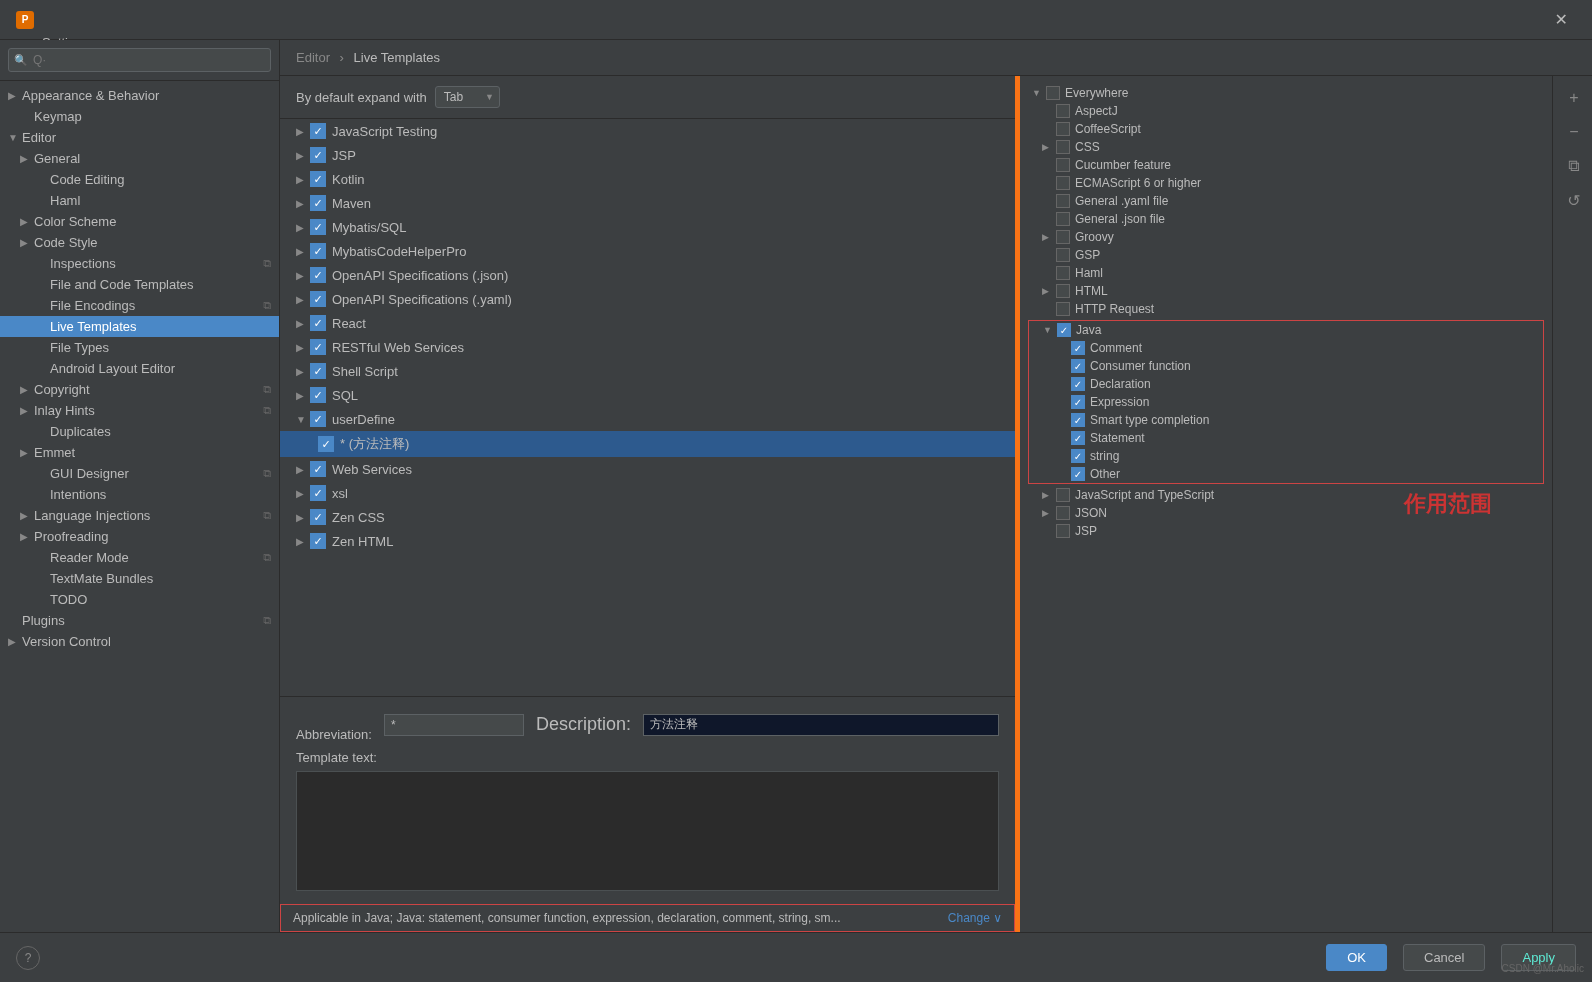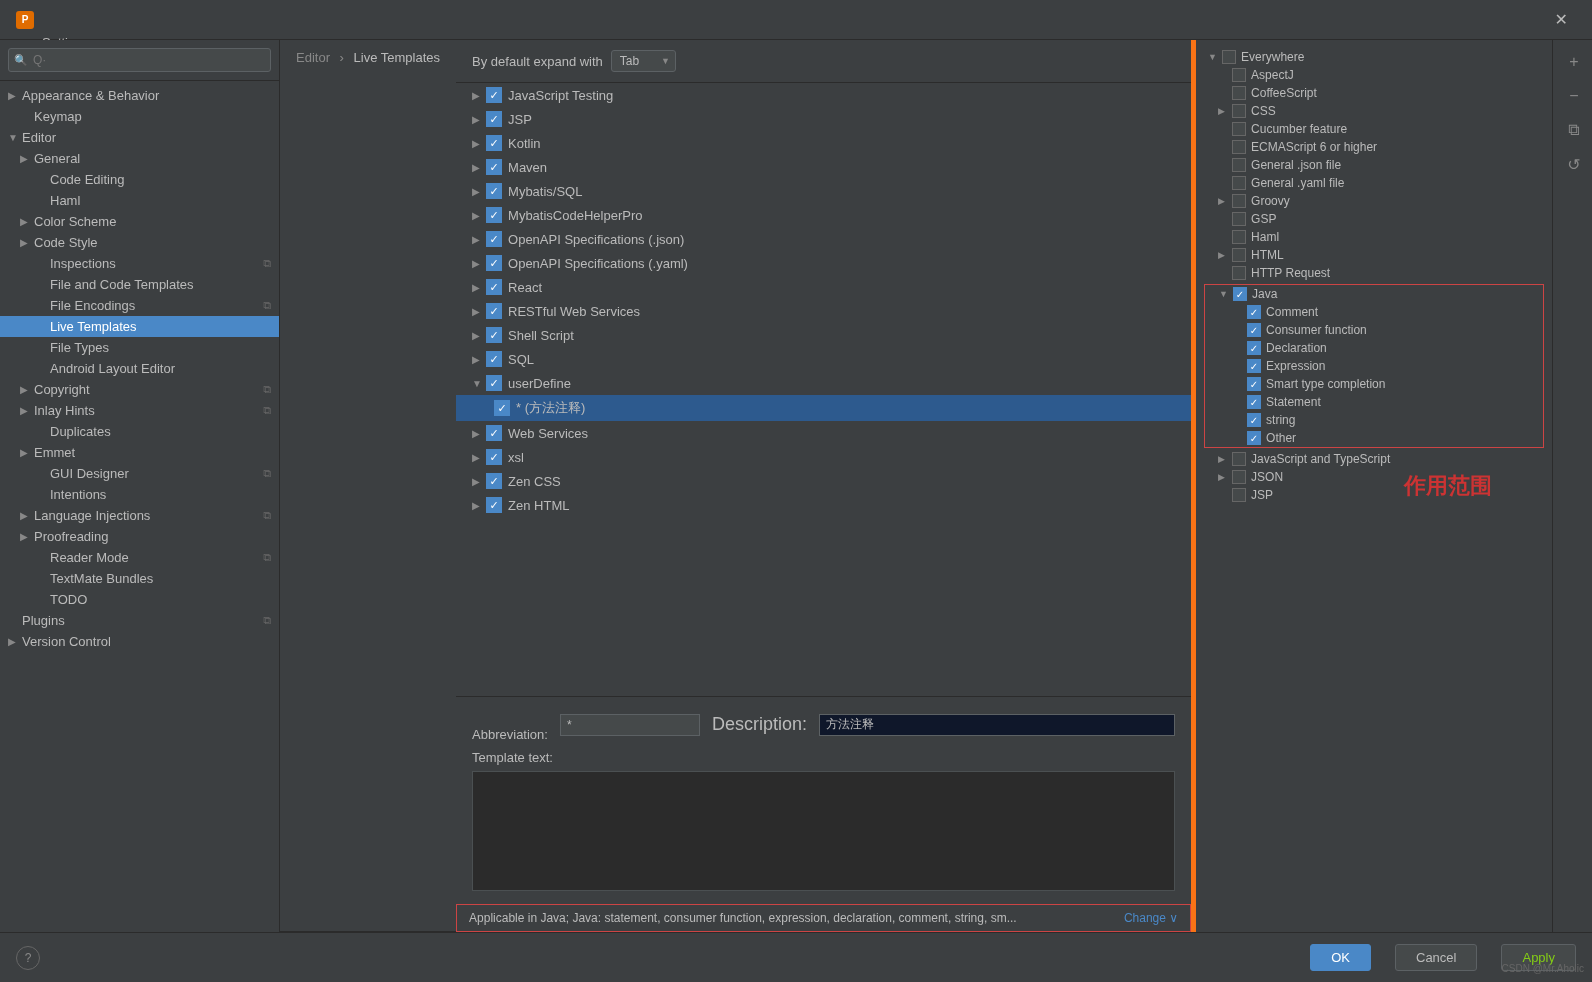--- a/index.html
+++ b/index.html
@@ -139,21 +139,21 @@
     .tree-item .copy-icon {
       margin-left: auto;
       font-size: 11px;
       color: #666;
     }
 
     
     .main {
       flex: 1;
       display: flex;
-      flex-direction: row;
+      flex-direction: column;
       overflow: hidden;
     }
 
     .breadcrumb {
       padding: 10px 16px;
       font-size: 13px;
       color: #888;
       border-bottom: 1px solid #2b2b2b;
       flex-shrink: 0;
     }
@@ -445,21 +445,21 @@
       background: #3c3f41;
       border-top: 1px solid #2b2b2b;
       display: flex;
       align-items: center;
       justify-content: space-between;
       padding: 0 16px;
       flex-shrink: 0;
     }
 
     .footer-left { display: flex; align-items: center; }
-    .footer-right { display: flex; gap: 24px; align-items: center; }
+    .footer-right { display: flex; gap: 16px; align-items: center; }
 
     .help-btn {
       width: 24px;
       height: 24px;
       border-radius: 50%;
       border: 1px solid #666;
       color: #888;
       background: none;
       cursor: pointer;
       display: flex;
@@ -483,21 +483,21 @@
     }
 
     .btn-secondary {
       background: #45494a;
       color: #bbbbbb;
       border-color: #5c6164;
     }
 
     .btn-disabled {
       background: #45494a;
-      color: #84cc16;
+      color: #5eead4;
       border-color: #5c6164;
       cursor: default;
     }
 
     .watermark {
       position: fixed;
       bottom: 8px;
       right: 8px;
       font-size: 10px;
       color: #666;
@@ -805,26 +805,26 @@
               <span class="ctx-label">Cucumber feature</span>
             </div>
             <div class="ctx-item indent-1">
               <span class="chevron"></span>
               <div class="ctx-check"></div>
               <span class="ctx-label">ECMAScript 6 or higher</span>
             </div>
             <div class="ctx-item indent-1">
               <span class="chevron"></span>
               <div class="ctx-check"></div>
+              <span class="ctx-label">General .yaml file</span>
+            </div>
+            <div class="ctx-item indent-1">
+              <span class="chevron"></span>
+              <div class="ctx-check"></div>
               <span class="ctx-label">General .json file</span>
-            </div>
-            <div class="ctx-item indent-1">
-              <span class="chevron"></span>
-              <div class="ctx-check"></div>
-              <span class="ctx-label">General .yaml file</span>
             </div>
             <div class="ctx-item indent-1">
               <span class="chevron">▶</span>
               <div class="ctx-check"></div>
               <span class="ctx-label">Groovy</span>
             </div>
             <div class="ctx-item indent-1">
               <span class="chevron"></span>
               <div class="ctx-check"></div>
               <span class="ctx-label">GSP</span>

